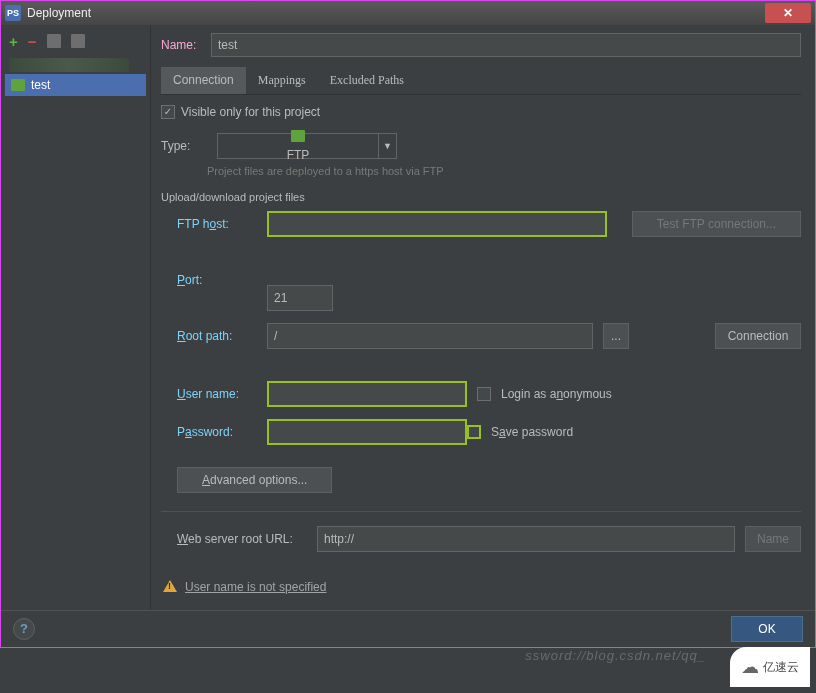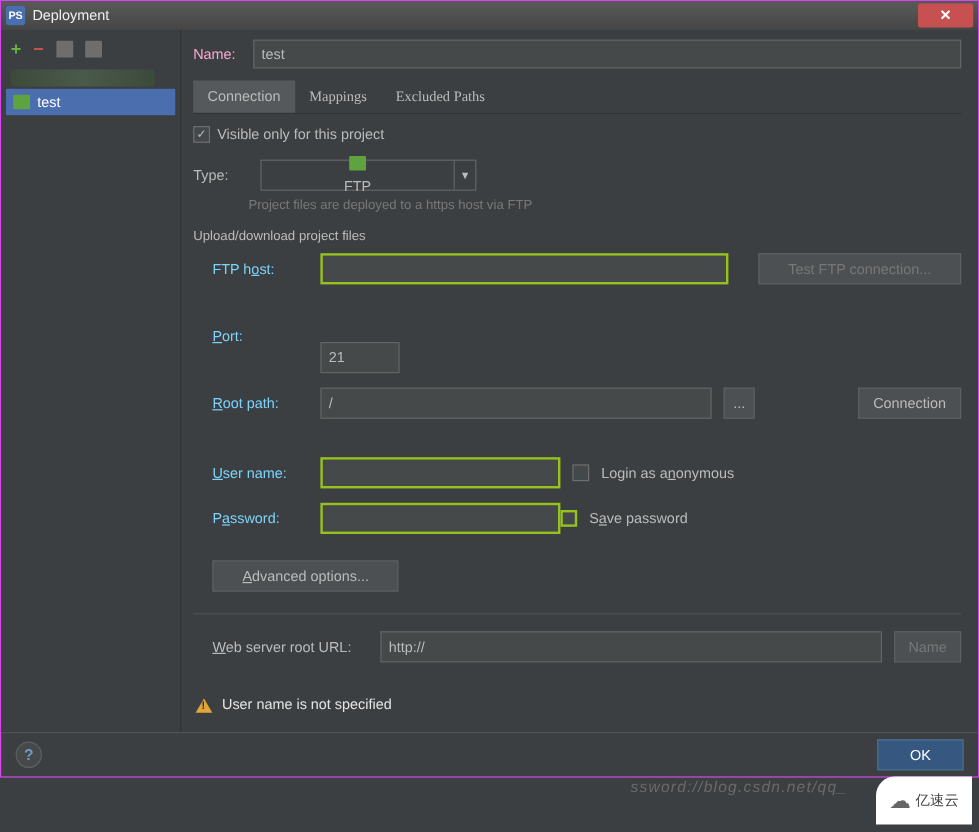--- a/index.html
+++ b/index.html
@@ -49,21 +49,21 @@
     .form-row { display: flex; align-items: center; margin-bottom: 12px; gap: 10px; padding-left: 16px; }
     .form-lbl { width: 80px; color: #7dd3fc; }
     .ftp-input { height: 26px; background: #45494a; border: 1px solid #646464; color: #bbb; padding: 0 6px; font-size: 12px; }
     .hl { border: 2px solid #97c11f !important; }
     .btn { height: 26px; background: #4c5052; border: 1px solid #5e6060; color: #bbb; padding: 0 24px; font-size: 12px; display: flex; align-items: center; cursor: pointer; }
     .btn.disabled { color: #777; }
     .dots-btn { width: 26px; justify-content: center; padding: 0; }
     
     .section { margin-top: 6px; border-top: 1px solid #515151; padding-top: 14px; }
     
-    .warning-row { display: flex; align-items: flex-end; gap: 8px; padding: 16px 2px; color: #e5e5e5; }
+    .warning-row { display: flex; align-items: flex-start; gap: 8px; padding: 16px 2px; color: #a3a3a3; text-decoration: underline; }
     .warn-icon { width: 0; height: 0; border-left: 7px solid transparent; border-right: 7px solid transparent; border-bottom: 12px solid #e2a53a; position: relative; }
     .warn-icon::after { content: "!"; position: absolute; left: -2px; top: 1px; font-size: 9px; color: #2b2b2b; font-weight: bold; }
     
     
     .footer { height: 44px; border-top: 1px solid #515151; display: flex; align-items: center; padding: 0 12px; }
     .help-icon { width: 22px; height: 22px; border: 1px solid #5e6060; border-radius: 50%; display: flex; align-items: center; justify-content: center; color: #6f9bc4; font-weight: bold; font-size: 13px; background: #45494a; }
     .ok-btn { margin-left: auto; width: 72px; height: 26px; background: #365880; border: 1px solid #4c708c; color: #fff; display: flex; align-items: center; justify-content: center; font-size: 12px; }
     
     
     .watermark { position: absolute; bottom: 30px; right: 110px; color: #6a6a6a; font-size: 13px; letter-spacing: 1px; font-style: italic; pointer-events: none; }

